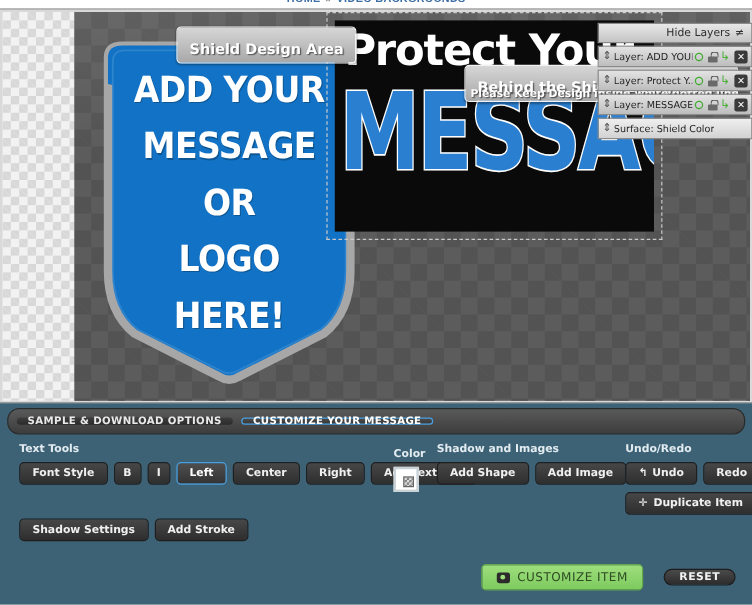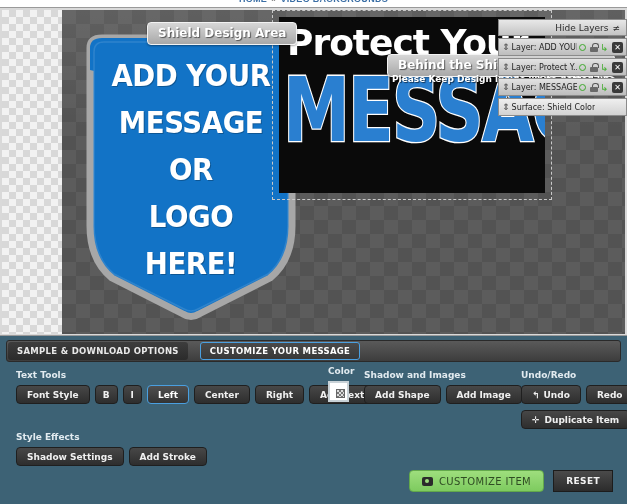--- a/index.html
+++ b/index.html
@@ -161,21 +161,21 @@
   
   .stage-label {
     position: absolute;
     background: linear-gradient(to bottom, #d6d6d6, #a8a8a8);
     border: 1px solid #f2f2f2;
     border-radius: 4px;
     color: #ffffff;
     font-family: "DejaVu Sans", sans-serif;
     font-weight: bold;
     font-size: 12px;
-    padding: 3px 10px 4px;
+    padding: 11px 10px 4px;
     white-space: nowrap;
     text-shadow: 1px 1px 1px rgba(0,0,0,.55);
     box-shadow: 0 1px 2px rgba(0,0,0,.35);
   }
   #label-shield { left: 85px; top: 12px; }
   #label-behind { left: 325px; top: 44px; z-index: 5; }
   .hint-text {
     position: absolute;
     left: 330px;
     top: 64px;
@@ -287,45 +287,45 @@
     width: 627px;
     height: 168px;
     background: #3d6275;
   }
   .tab-bar {
     position: relative;
     height: 22px;
     margin: 4px 6px 0 6px;
     background: linear-gradient(to bottom, #5a5a5a, #3d3d3d);
     border: 1px solid #2a2a2a;
-    border-radius: 3px;
+    border-radius: 10px;
     display: flex;
     align-items: stretch;
-    padding: 1px;
+    padding: 7px;
   }
   .tab {
     display: flex;
     align-items: center;
     padding: 0 9px;
     font-size: 8.5px;
     font-weight: bold;
     letter-spacing: .3px;
     color: #e9e9e9;
     font-family: "DejaVu Sans", sans-serif;
     border-radius: 3px;
     cursor: pointer;
   }
   .tab.inactive {
     background: linear-gradient(to bottom, #3d3d3d, #2b2b2b);
   }
   .tab.active {
     background: linear-gradient(to bottom, #4a4a4a, #383838);
     border: 1px solid #4a9fe0;
     color: #ffffff;
-    margin-left: 12px;
+    margin-left: 7px;
   }
 
   .panel-body {
     position: absolute;
     top: 30px; left: 6px;
     width: 615px;
     height: 132px;
   }
   .group-label {
     font-family: "DejaVu Sans", sans-serif;
@@ -353,21 +353,21 @@
   .btn.narrow { padding: 0 7px; }
   .btn.selected {
     border: 1px solid #4a9fe0;
     color: #ffffff;
     background: linear-gradient(to bottom, #4f4f4f, #333333);
   }
   .btn-row { display: flex; gap: 5px; align-items: center; }
 
   .sec-text-tools { position: absolute; left: 10px; top: 4px; }
   .sec-style-effects { position: absolute; left: 10px; top: 66px; }
-  .sec-color { position: absolute; left: 322px; top: 0; }
+  .sec-color { position: absolute; left: 322px; top: 8px; }
   .sec-shapes { position: absolute; left: 358px; top: 4px; }
   .sec-undo { position: absolute; left: 515px; top: 4px; }
 
   .color-swatch {
     width: 21px; height: 21px;
     background: #ffffff;
     border: 2px solid #c9d2d7;
     position: relative;
     cursor: pointer;
   }
@@ -386,21 +386,21 @@
   }
 
   .dup-row { margin-top: 6px; }
 
   .actions {
     position: absolute;
     right: 8px;
     bottom: 6px;
     display: flex;
     align-items: center;
-    gap: 9px;
+    gap: 17px;
     margin-top: 24px;
   }
   .btn-customize {
     display: inline-flex;
     align-items: center;
     gap: 6px;
     height: 22px;
     padding: 0 12px;
     background: linear-gradient(to bottom, #9ede7d, #7ecb5f);
     border: 1px solid #63a94b;
@@ -424,25 +424,25 @@
     position: absolute;
     left: 3.5px; top: 2px;
     width: 4px; height: 4px;
     border-radius: 50%;
     background: #9ede7d;
   }
   .btn-reset {
     display: inline-flex;
     align-items: center;
     justify-content: center;
-    height: 22px;
+    height: 14px;
     padding: 0 12px;
     background: linear-gradient(to bottom, #4a4a4a, #2c2c2c);
     border: 1px solid #1c1c1c;
-    border-radius: 0;
+    border-radius: 8px;
     color: #f2f2f2;
     font-family: "DejaVu Sans", sans-serif;
     font-size: 9px;
     font-weight: bold;
     letter-spacing: .4px;
     cursor: pointer;
   }
 </style>
 </head>
 <body>
@@ -552,21 +552,20 @@
           <div class="btn narrow">B</div>
           <div class="btn narrow">I</div>
           <div class="btn selected">Left</div>
           <div class="btn">Center</div>
           <div class="btn">Right</div>
           <div class="btn">Add Text Box</div>
         </div>
       </div>
 
       <div class="sec-style-effects">
-        <div class="group-label">Style Effects</div>
         <div class="btn-row">
           <div class="btn">Shadow Settings</div>
           <div class="btn">Add Stroke</div>
         </div>
       </div>
 
       <div class="sec-color">
         <div class="group-label">Color</div>
         <div class="color-swatch"></div>
       </div>

